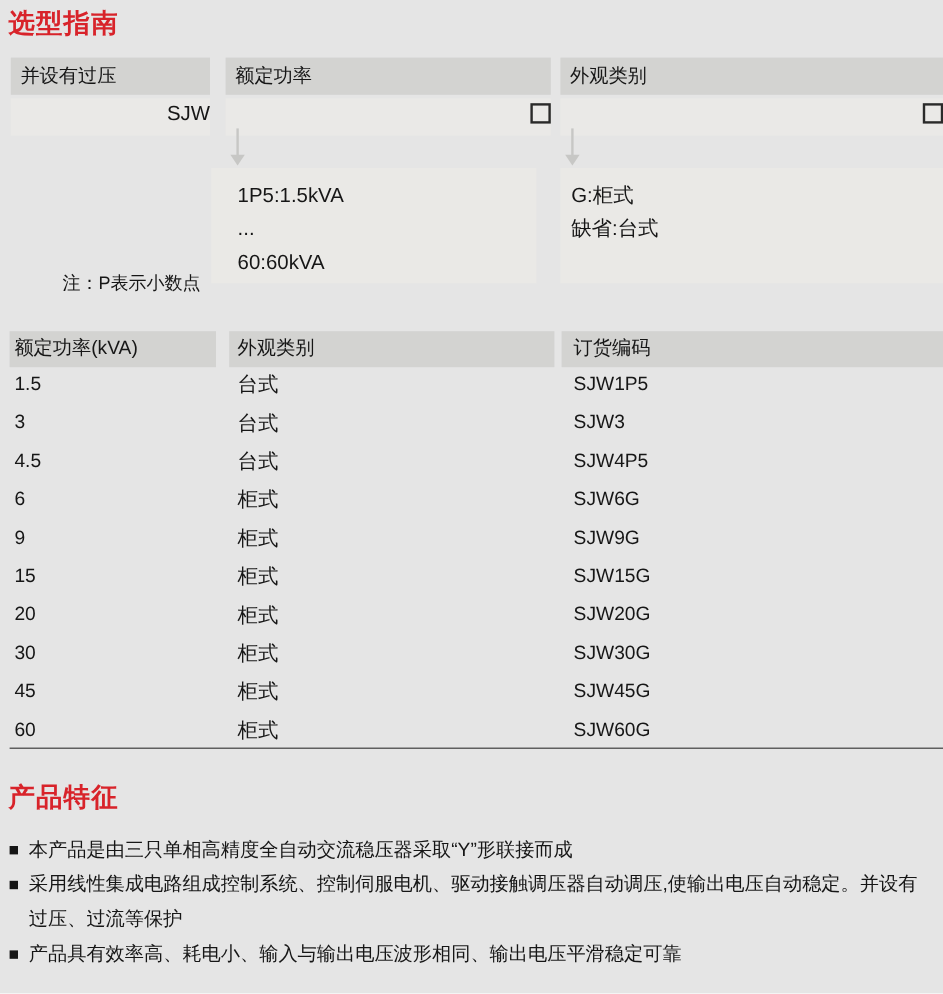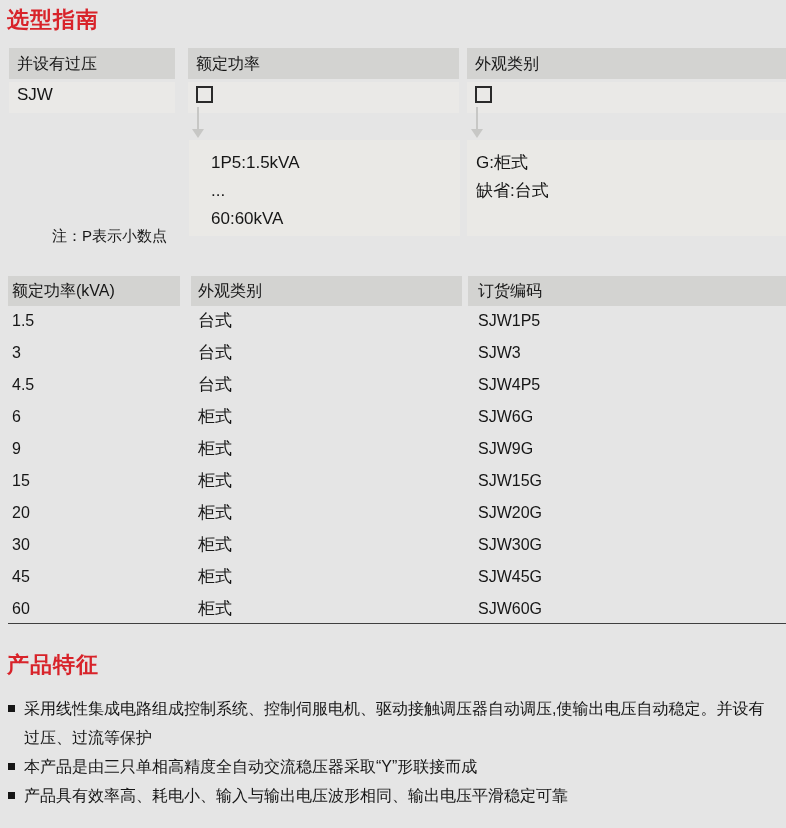--- a/index.html
+++ b/index.html
@@ -15,21 +15,21 @@
     position:absolute;left:7px;
     font-size:22px;font-weight:bold;color:#d8232a;
     letter-spacing:1px;white-space:nowrap;
   }
   #title1{top:5px;}
   #title2{top:650px;}
 
   
   .cell{position:absolute;box-sizing:border-box;}
   .t1h{top:48px;height:31px;background:#d3d3d1;font-size:16px;line-height:31px;padding-left:8px;}
-  .t1r{top:82px;height:31px;background:#eae9e7;font-size:17px;line-height:25px;padding-left:8px;}
+  .t1r{top:82px;height:31px;background:#eae9e7;font-size:17px;line-height:25px;padding-left:8px;text-align:right;}
   .c1{left:9px;width:166px;}
   .c2{left:188px;width:271px;}
   .c3{left:467px;width:319px;}
 
   .checkbox{
     display:inline-block;width:13px;height:13px;
     border:2px solid #2a2a2a;background:transparent;
     margin-top:4px;margin-left:0px;vertical-align:top;
   }
 
@@ -40,21 +40,21 @@
     border-top:9px solid #c7c7c5;
   }
   #arrow1-line{left:197px;} #arrow1-head{left:192px;}
   #arrow2-line{left:476px;} #arrow2-head{left:471px;}
 
   .optbox{
     position:absolute;top:140px;height:96px;background:#eae9e6;
     box-sizing:border-box;padding:9px 0 0 9px;
     font-size:17px;line-height:28px;
   }
-  #power-box{left:189px;width:271px;padding-left:22px;}
+  #power-box{left:176px;width:271px;padding-left:22px;}
   #style-box{left:467px;width:319px;}
   .optbox div{white-space:nowrap;}
 
   .note{position:absolute;left:4px;top:227px;font-size:15px;white-space:nowrap;margin-left:48px;}
 
   
   .t2h{top:276px;height:30px;background:#d3d3d1;font-size:16px;line-height:30px;}
   .t2c1{left:8px;width:172px;padding-left:4px;}
   .t2c2{left:191px;width:271px;padding-left:7px;}
   .t2c3{left:468px;width:351px;padding-left:10px;}
@@ -164,25 +164,25 @@
       <span class="r3">SJW60G</span>
     </div>
   </div>
   <div class="t2-rule"></div>
 
   <div class="sec-title" id="title2">产品特征</div>
 
   <ul class="features">
     <li>
       <span class="bullet"></span>
-      <span class="feat-text">采用线性集成电路组成控制系统、控制伺服电机、驱动接触调压器自动调压,使输出电压自动稳定。并设有过压、过流等保护</span>
+      <span class="feat-text">本产品是由三只单相高精度全自动交流稳压器采取“Y”形联接而成</span>
     </li>
     <li>
       <span class="bullet"></span>
-      <span class="feat-text">本产品是由三只单相高精度全自动交流稳压器采取“Y”形联接而成</span>
+      <span class="feat-text">采用线性集成电路组成控制系统、控制伺服电机、驱动接触调压器自动调压,使输出电压自动稳定。并设有过压、过流等保护</span>
     </li>
     <li>
       <span class="bullet"></span>
       <span class="feat-text">产品具有效率高、耗电小、输入与输出电压波形相同、输出电压平滑稳定可靠</span>
     </li>
   </ul>
 
 </div>
 
 </body></html>

